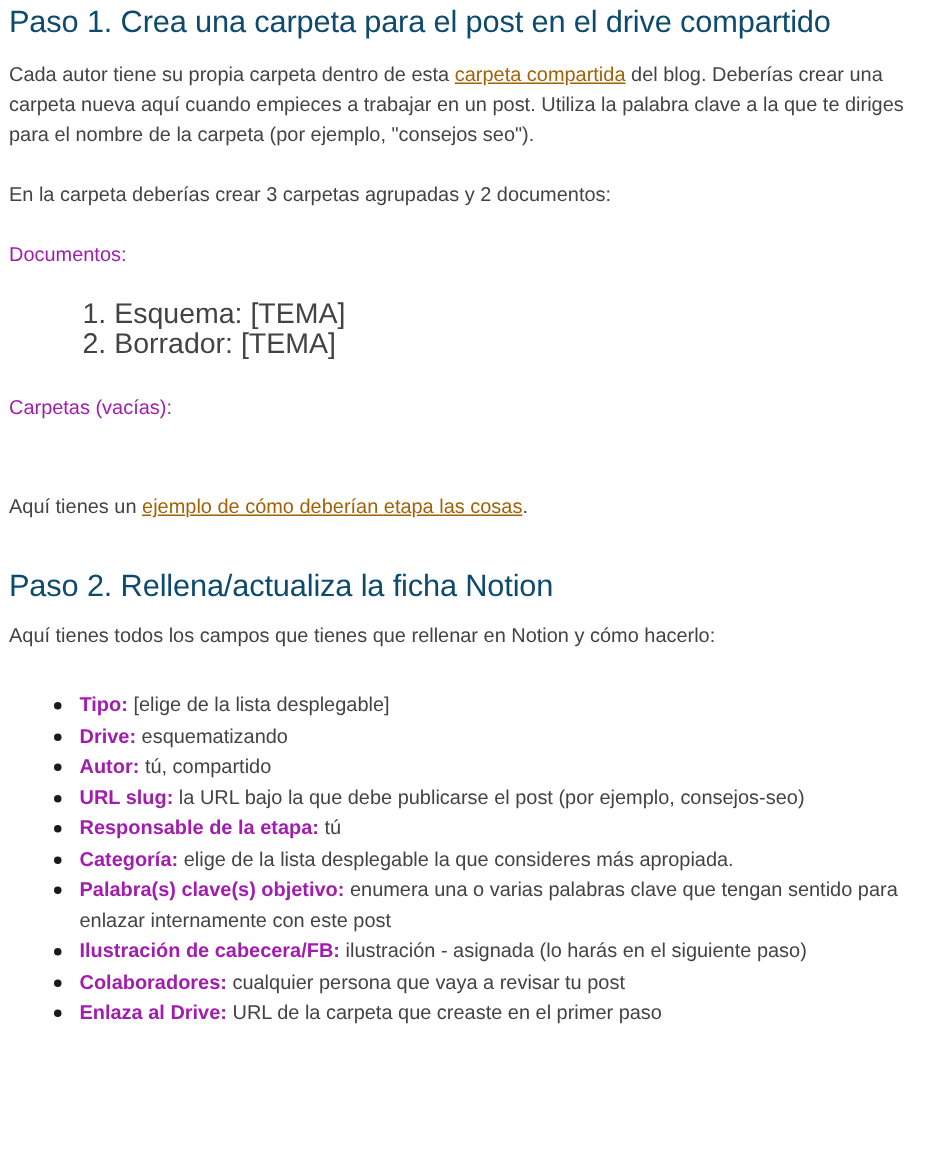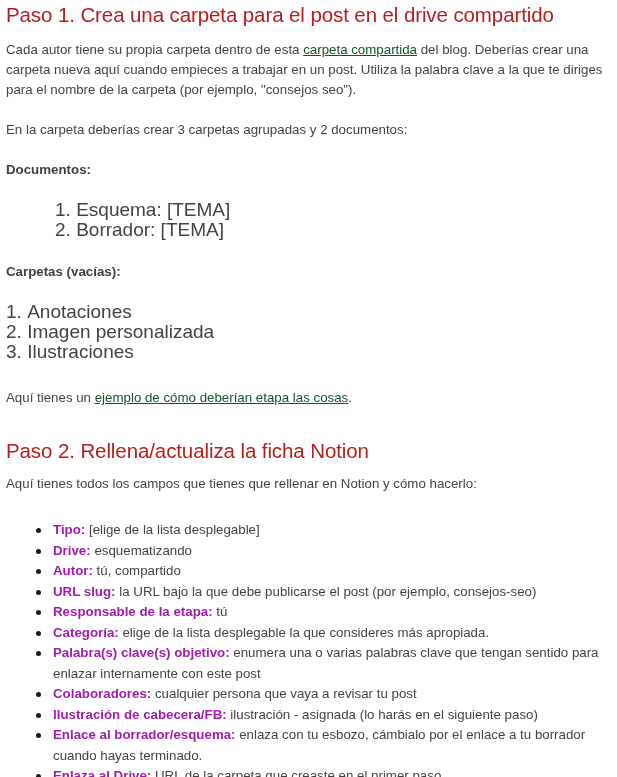--- a/index.html
+++ b/index.html
@@ -19,21 +19,21 @@
   .doc {
     box-sizing: border-box;
     width: 617px;
     padding: 0px 8px 0 6px;
   }
 
   h2.step-heading {
     font-family: "Liberation Sans", sans-serif;
     font-size: 20.5px;
     font-weight: 400;
-    color: #b91c1c;
+    color: #0c4a6e;
     margin: 0;
     padding: 0;
     line-height: 26px;
     letter-spacing: -0.1px;
   }
   #step1-heading { margin-top: 2px; }
   #step2-heading { margin-top: 0px; }
 
   p.body-text {
     font-size: 13.3px;
@@ -45,27 +45,27 @@
   .gap-10 { height: 10px; }
   .gap-12 { height: 12px; }
   .gap-20 { height: 20px; }
   .gap-22 { height: 22px; }
   .gap-26 { height: 26px; }
   .gap-30 { height: 30px; }
 
   .bold-label {
     font-size: 13.3px;
     line-height: 20px;
-    font-weight: bold;
-    color: #404040;
+    font-weight: normal;
+    color: #a21caf;
     margin: 0;
   }
 
   a.doc-link {
-    color: #14532d;
+    color: #a16207;
     text-decoration: underline;
     cursor: pointer;
   }
 
   
   ol.num-list {
     list-style: none;
     margin: 0;
     padding: 0;
   }
@@ -130,25 +130,20 @@
     <li><span class="num-marker">1.</span>&nbsp;<span>Esquema: [TEMA]</span></li>
     <li><span class="num-marker">2.</span>&nbsp;<span>Borrador: [TEMA]</span></li>
   </ol>
 
   <div class="gap-22"></div>
 
   <p class="bold-label">Carpetas (vacías):</p>
 
   <div class="gap-20"></div>
 
-  <ol class="num-list flush">
-    <li><span class="num-marker">1.</span>&nbsp;<span>Anotaciones</span></li>
-    <li><span class="num-marker">2.</span>&nbsp;<span>Imagen personalizada</span></li>
-    <li><span class="num-marker">3.</span>&nbsp;<span>Ilustraciones</span></li>
-  </ol>
 
   <div class="gap-26"></div>
 
   <p class="body-text"><span>Aquí tienes un </span><a class="doc-link">ejemplo de cómo deberían etapa las cosas</a><span>.</span></p>
 
   <div class="gap-30"></div>
 
   <h2 class="step-heading" id="step2-heading">Paso 2. Rellena/actualiza la ficha Notion</h2>
 
   <div class="gap-10"></div>
@@ -158,20 +153,19 @@
   <div class="gap-26"></div>
 
   <ul class="field-list">
     <li><span class="bullet-dot"></span><b>Tipo:</b><span> [elige de la lista desplegable]</span></li>
     <li><span class="bullet-dot"></span><b>Drive:</b><span> esquematizando</span></li>
     <li><span class="bullet-dot"></span><b>Autor:</b><span> tú, compartido</span></li>
     <li><span class="bullet-dot"></span><b>URL slug:</b><span> la URL bajo la que debe publicarse el post (por ejemplo, consejos-seo)</span></li>
     <li><span class="bullet-dot"></span><b>Responsable de la etapa:</b><span> tú</span></li>
     <li><span class="bullet-dot"></span><b>Categoría:</b><span> elige de la lista desplegable la que consideres más apropiada.</span></li>
     <li><span class="bullet-dot"></span><b>Palabra(s) clave(s) objetivo:</b><span> enumera una o varias palabras clave que tengan sentido para enlazar internamente con este post</span></li>
+    <li><span class="bullet-dot"></span><b>Ilustración de cabecera/FB:</b><span> ilustración - asignada (lo harás en el siguiente paso)</span></li>
     <li><span class="bullet-dot"></span><b>Colaboradores:</b><span> cualquier persona que vaya a revisar tu post</span></li>
-    <li><span class="bullet-dot"></span><b>Ilustración de cabecera/FB:</b><span> ilustración - asignada (lo harás en el siguiente paso)</span></li>
-    <li><span class="bullet-dot"></span><b>Enlace al borrador/esquema:</b><span> enlaza con tu esbozo, cámbialo por el enlace a tu borrador cuando hayas terminado.</span></li>
     <li><span class="bullet-dot"></span><b>Enlaza al Drive:</b><span> URL de la carpeta que creaste en el primer paso</span></li>
 
   </ul>
 
 </div>
 
 </body></html>

